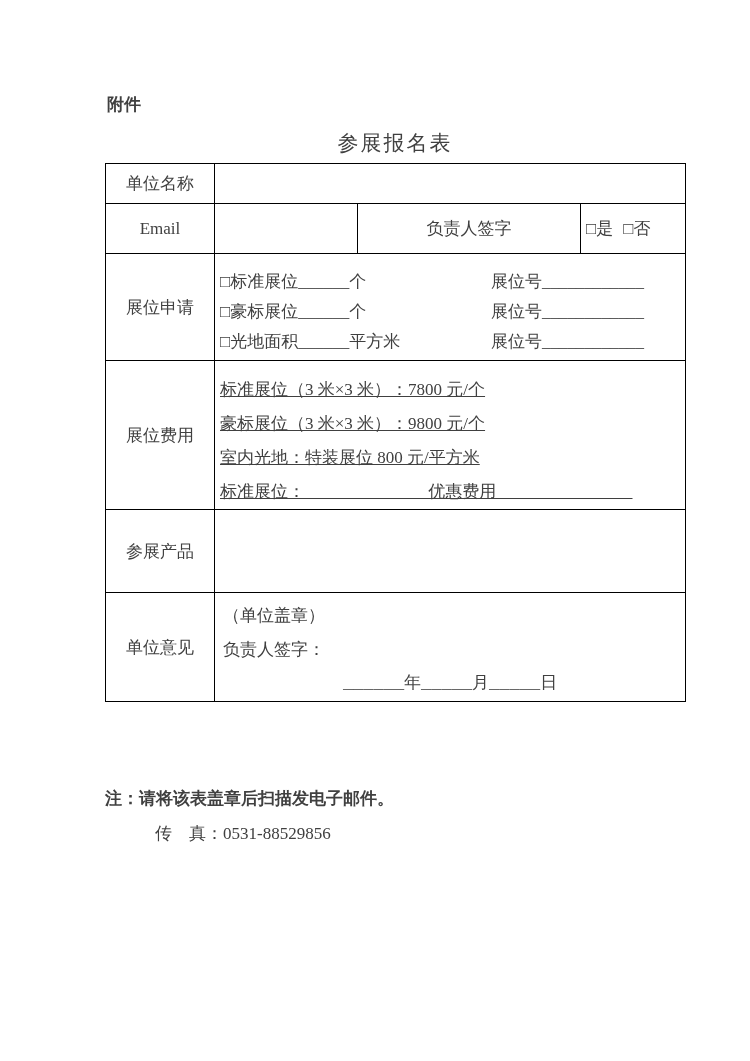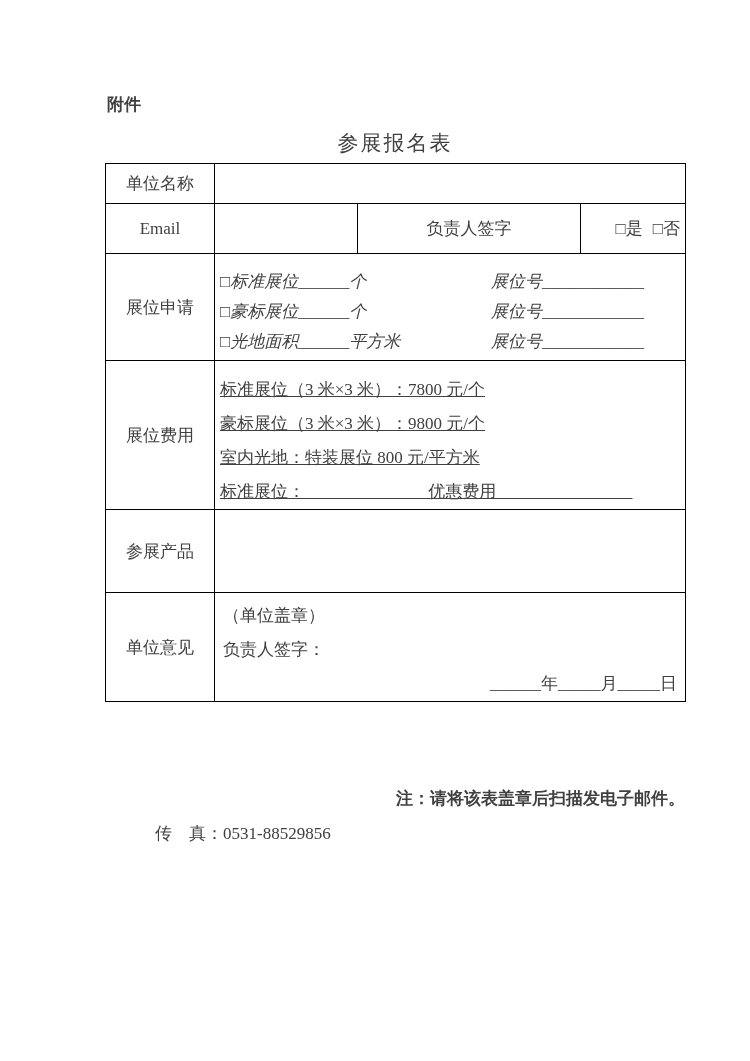--- a/index.html
+++ b/index.html
@@ -39,39 +39,39 @@
   tr.r2{height:38px;}
   tr.r3{height:37px;}
   tr.r4{height:50px;}
   tr.r5{height:107px;}
   tr.r6{height:148px;}
   tr.r7{height:83px;margin-top:17px;}
   tr.r8{height:109px;}
 
   td.lbl{text-align:center;}
   td.val{padding:0 6px;}
-  td.checks{text-align:right;}
+  td.checks{text-align:left;}
   td.checks span{margin:0 5px;}
 
   td.content{vertical-align:middle;}
-  .appbox{padding:10px 41px 0 5px;font-style:italic;}
+  .appbox{padding:10px 41px 0 5px;}
   .appline{display:flex;justify-content:space-between;line-height:30px;}
   .feebox{padding:12px 8px 0 5px;}
   .feeline{line-height:34px;text-decoration:underline;}
   .opinionbox{padding:6px 8px 0 8px;}
   .opline{line-height:34px;}
-  .dateline{text-align:right;line-height:34px;padding-right:0;}
+  .dateline{text-align:center;line-height:34px;padding-right:0;font-family:Liberation Mono, monospace;}
 
   .notes{
     position:absolute;left:105px;top:781px;width:580px;
     font-size:17px;
   }
   .note-line{
     font-family:"Liberation Sans", sans-serif;
-    font-weight:bold;line-height:35px;text-align:right;
+    font-weight:bold;line-height:35px;
   }
   .contact-line{margin-left:50px;line-height:35px;}
 </style>
 </head>
 <body>
 
 <div class="page">
 
   <div class="attachment" data-bind="doc.attachment_label">附件</div>
 

